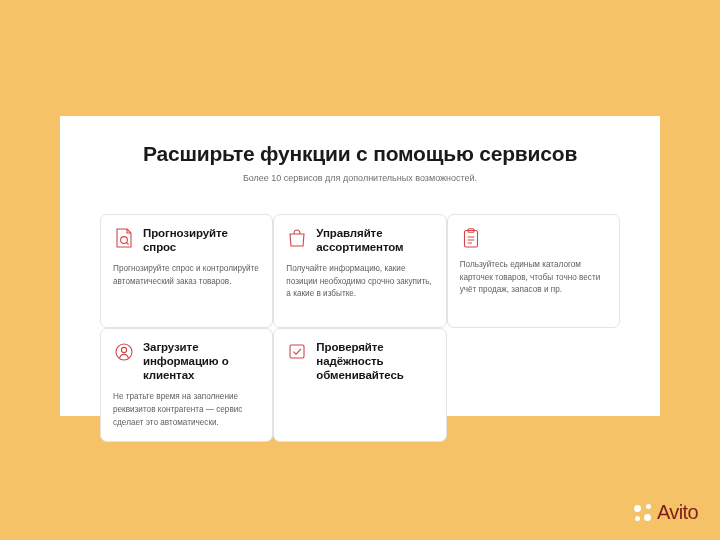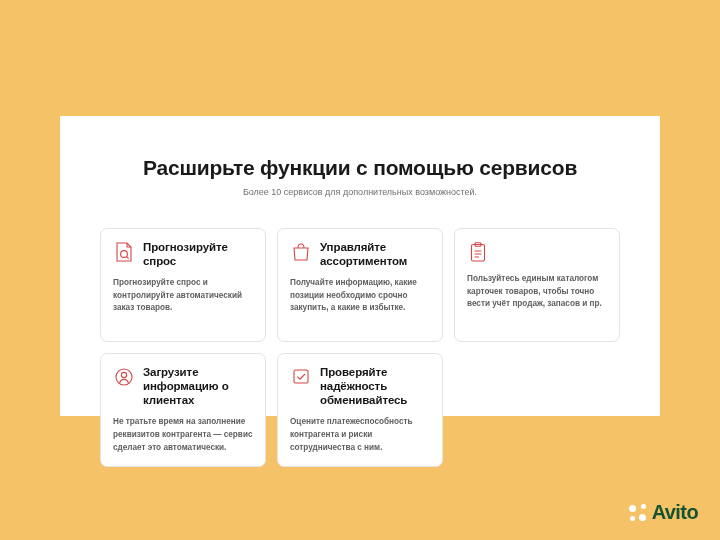--- a/index.html
+++ b/index.html
@@ -20,34 +20,33 @@
     height: 300px;
     background: #ffffff;
     padding: 22px 40px 18px 40px;
   }
   .headline {
     text-align: center;
     font-size: 21px;
     font-weight: bold;
     color: #1a1a1a;
     letter-spacing: -0.2px;
-    margin-top: 18px;
+    margin-top: 4px;
   }
   .subhead {
     text-align: center;
     font-size: 9px;
     color: #6f6f6f;
     margin-top: 7px;
     margin-bottom: 31px;
   }
   .grid {
     display: grid;
     grid-template-columns: repeat(3, 1fr);
     grid-template-rows: repeat(2, 1fr);
-    gap: 11px;
   }
   .tile {
     border: 1px solid #e3e3e3;
     border-radius: 7px;
     background: #fff;
     padding: 11px 12px 12px 12px;
     display: flex;
     flex-direction: column;
     min-height: 96px;
   }
@@ -70,21 +69,20 @@
     font-weight: bold;
     color: #161616;
     line-height: 1.22;
     letter-spacing: -0.1px;
   }
   .tile-body {
     font-size: 8.2px;
     color: #5f5f5f;
     line-height: 1.55;
     margin-top: 9px;
-    font-weight: bold;
   }
   .avito-logo {
     position: absolute;
     right: 22px;
     bottom: 16px;
     display: flex;
     align-items: center;
     gap: 6px;
   }
   .avito-dots {
@@ -96,22 +94,22 @@
     position: absolute;
     border-radius: 50%;
     display: block;
   }
   .d1 { width: 7px; height: 7px; left: 0; top: 1px; background: #ffffff; }
   .d2 { width: 5px; height: 5px; right: 0; top: 0px; background: #ffffff; }
   .d3 { width: 5px; height: 5px; left: 1px; bottom: 0px; background: #ffffff; }
   .d4 { width: 7px; height: 7px; right: 0px; bottom: 0px; background: #ffffff; }
   .avito-word {
     font-size: 20px;
-    font-weight: bold;
-    color: #14532d;
+    font-weight: normal;
+    color: #7f1d1d;
     letter-spacing: -0.6px;
   }
 </style>
 </head>
 <body>
 
 <div class="card-panel">
 
   <div class="headline">Расширьте функции с помощью сервисов</div>
   <div class="subhead">Более 10 сервисов для дополнительных возможностей.</div>
@@ -177,21 +175,20 @@
     <div class="tile">
       <div class="tile-head">
         <span class="tile-icon">
           <svg width="20" height="22" viewBox="0 0 20 22" fill="none" stroke="#d44545" stroke-width="1.1">
             <rect x="3" y="4" width="14" height="13" rx="1.4"></rect>
             <path d="M6.4 10.6 L9 13.2 L14 8"></path>
           </svg>
         </span>
         <span class="tile-title">Проверяйте надёжность обменивайтесь</span>
       </div>
-      <div class="tile-body">Оцените платежеспособность контрагента и риски сотрудничества с ним.</div>
     </div>
 
   </div>
 </div>
 
 <div class="avito-logo">
   <span class="avito-dots">
     <i class="d1"></i>
       <i class="d2"></i>
       <i class="d3"></i>

